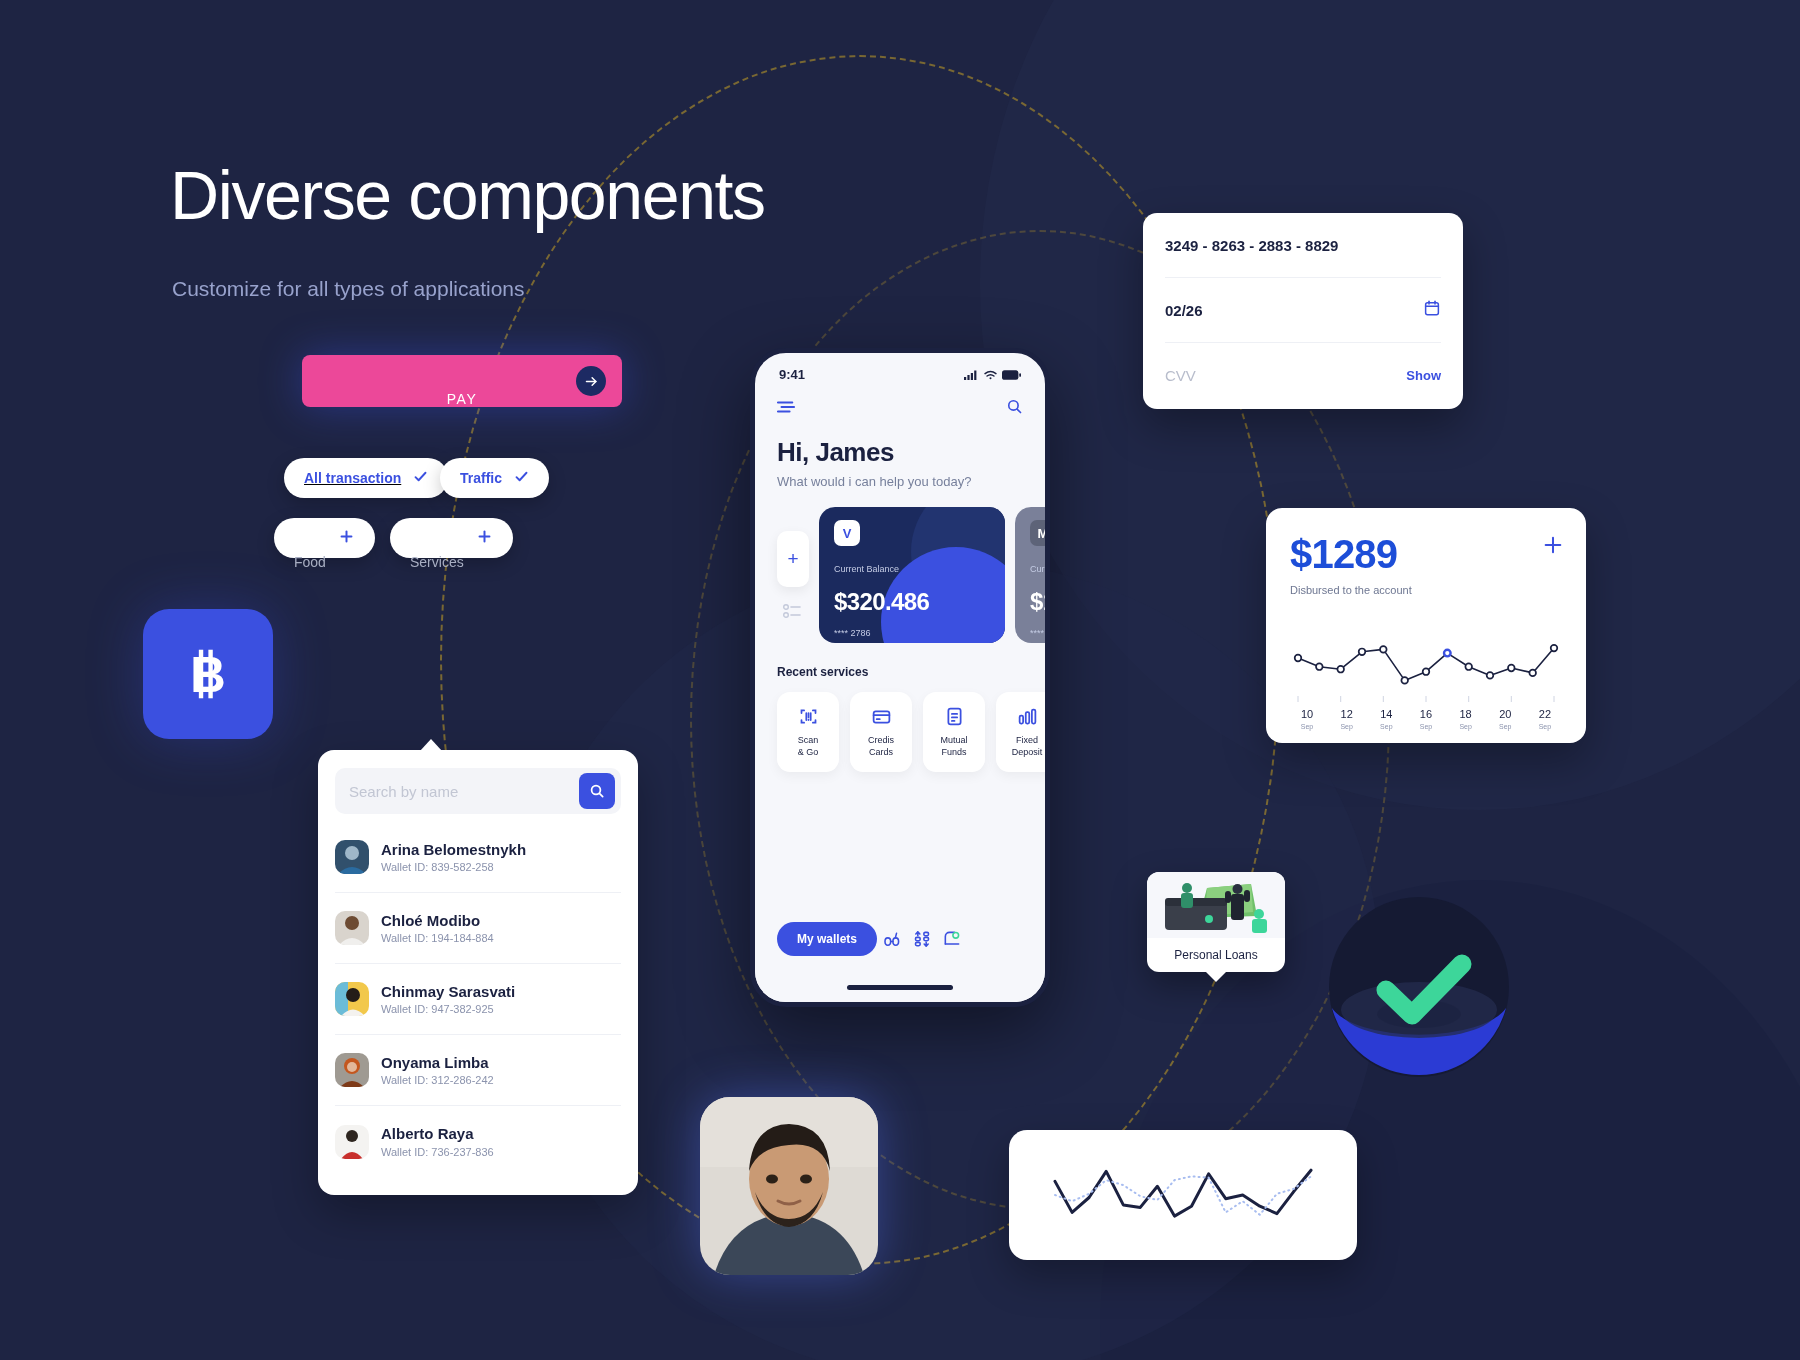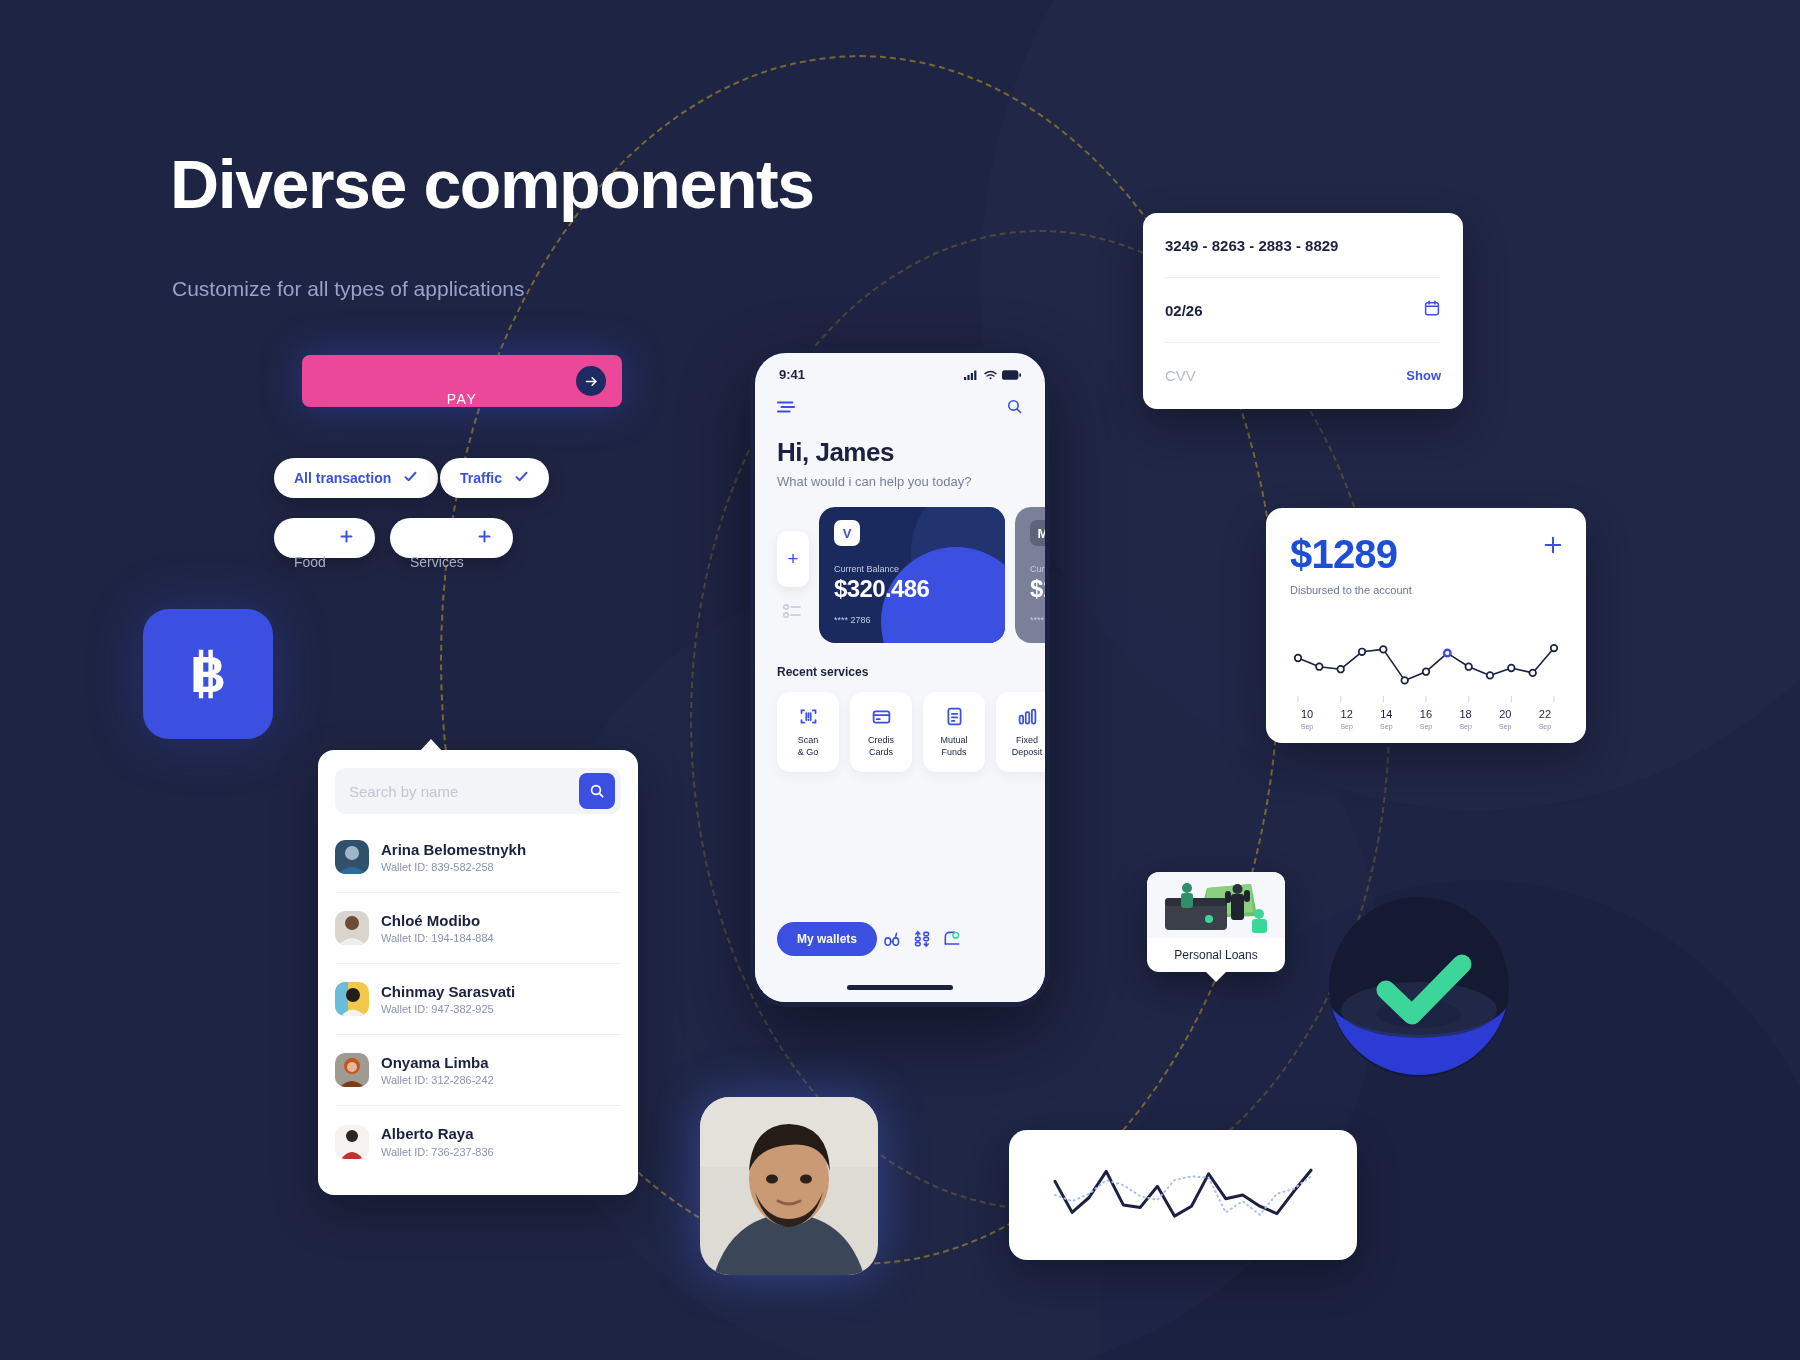--- a/index.html
+++ b/index.html
@@ -31,22 +31,22 @@
     position: absolute; left: 440px; top: 55px;
     width: 840px; height: 1210px; border-radius: 50%;
     border: 2px dashed #8a7430; opacity: .85;
   }
   .dashed-ring.two {
     left: 690px; top: 230px; width: 700px; height: 980px; border-color: #7c6a34; opacity:.5;
   }
 
   
   .title {
-    position: absolute; left: 170px; top: 145px;
-    font-size: 68px; font-weight: 700; color: #ffffff; letter-spacing: -1.4px;
+    position: absolute; left: 170px; top: 156px;
+    font-size: 68px; font-weight: 400; color: #ffffff; letter-spacing: -1.4px;
   }
   .subtitle {
     position: absolute; left: 172px; top: 277px;
     font-size: 21px; color: #98a2cc; font-weight: 400;
   }
 
   
   .pay-btn {
     position: absolute; left: 302px; top: 355px; width: 320px; height: 52px;
     background: #ec4899; border-radius: 8px; cursor: pointer;
@@ -62,21 +62,21 @@
 
   
   .chip {
     position: absolute; background: #fff; border-radius: 40px; height: 40px;
     display: flex; align-items: center; gap: 12px; padding: 0 20px; cursor: pointer;
     box-shadow: 0 6px 18px rgba(0,0,0,.22);
   }
   .chip .ctext { font-size: 14px; font-weight: 700; }
   .chip.on .ctext { color: #3b50e0; }
   .chip.off .ctext { color: #a8aec2; font-weight: 400; margin-top: 48px; }
-  .chip-all { left: 274px; top: 458px; }
+  .chip-all { left: 284px; top: 458px; text-decoration: underline; }
   .chip-traffic { left: 440px; top: 458px; }
   .chip-food { left: 274px; top: 518px; }
   .chip-services { left: 390px; top: 518px; }
 
   
   .btc-tile {
     position: absolute; left: 143px; top: 609px; width: 130px; height: 130px;
     background: #3b50e0; border-radius: 26px;
     display: flex; align-items: center; justify-content: center;
     box-shadow: 0 0 55px rgba(59,80,224,.30);
@@ -157,21 +157,21 @@
   .bal-card .wave2 {
     position: absolute; right: -56px; top: -30px; width: 150px; height: 150px;
     background: #223470; border-radius: 50%;
   }
   .bal-card .inner { position: relative; }
   .brandbox {
     width: 26px; height: 26px; background: #fff; border-radius: 7px;
     display: flex; align-items: center; justify-content: center; font-weight: 700; color: #3b50e0; font-size: 13px;
   }
   .bal-label { font-size: 9px; color: #c4cbe4; margin-top: 18px; }
-  .bal-amount { font-size: 24px; font-weight: 700; color: #fff; letter-spacing: -.6px; margin-top: 1px; }
+  .bal-amount { font-size: 24px; font-weight: 700; color: #fff; letter-spacing: -.6px; margin-top: 14px; }
   .bal-mask { font-size: 9px; color: #c4cbe4; margin-top: 12px; }
   .bal-card.muted { background: #7a8099; width: 100px; }
   .bal-card.muted .brandbox { background: #5d6378; color: #fff; }
   .svc-title { padding: 22px 22px 0; font-size: 12px; font-weight: 700; color: #1b2140; }
   .svc-rail { display: flex; gap: 11px; padding: 13px 0 0 22px; }
   .svc {
     width: 62px; height: 80px; background: #fff; border-radius: 13px; flex: none;
     display: flex; flex-direction: column; align-items: center; justify-content: center; gap: 8px;
     box-shadow: 0 4px 12px rgba(0,0,0,.05); cursor: pointer;
   }

